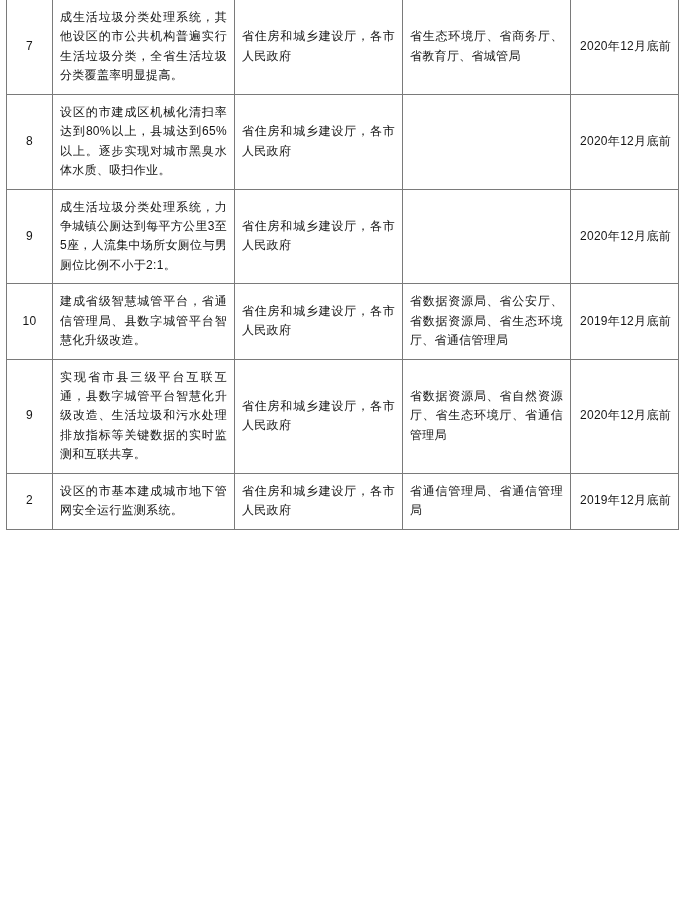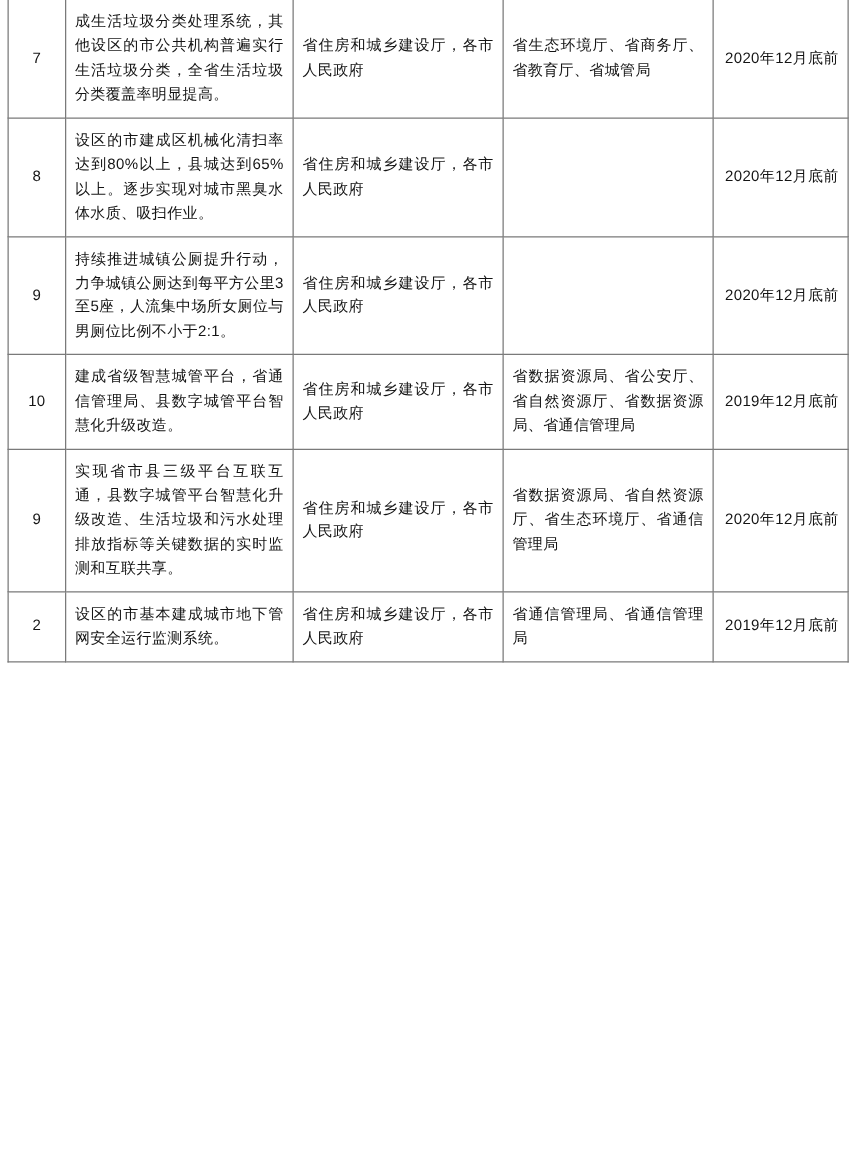--- a/index.html
+++ b/index.html
@@ -91,30 +91,30 @@
       </tr>
       <tr>
         <td class="index-cell">8</td>
         <td class="task-cell">设区的市建成区机械化清扫率达到80%以上，县城达到65%以上。逐步实现对城市黑臭水体水质、吸扫作业。</td>
         <td class="lead-cell">省住房和城乡建设厅，各市人民政府</td>
         <td class="support-cell"></td>
         <td class="deadline-cell">2020年12月底前</td>
       </tr>
       <tr>
         <td class="index-cell">9</td>
-        <td class="task-cell">持续推进城镇公厕提升行动，力争城镇公厕达到每平方公里3至5座，人流集中场所女厕位与男厕位比例不小于2:1。</td>
+        <td class="task-cell">成生活垃圾分类处理系统，力争城镇公厕达到每平方公里3至5座，人流集中场所女厕位与男厕位比例不小于2:1。</td>
         <td class="lead-cell">省住房和城乡建设厅，各市人民政府</td>
         <td class="support-cell"></td>
         <td class="deadline-cell">2020年12月底前</td>
       </tr>
       <tr>
         <td class="index-cell">10</td>
         <td class="task-cell">建成省级智慧城管平台，省通信管理局、县数字城管平台智慧化升级改造。</td>
         <td class="lead-cell">省住房和城乡建设厅，各市人民政府</td>
-        <td class="support-cell">省数据资源局、省公安厅、省自然资源厅、省数据资源局、省通信管理局</td>
+        <td class="support-cell">省数据资源局、省公安厅、省数据资源局、省生态环境厅、省通信管理局</td>
         <td class="deadline-cell">2019年12月底前</td>
       </tr>
       <tr>
         <td class="index-cell">9</td>
         <td class="task-cell">实现省市县三级平台互联互通，县数字城管平台智慧化升级改造、生活垃圾和污水处理排放指标等关键数据的实时监测和互联共享。</td>
         <td class="lead-cell">省住房和城乡建设厅，各市人民政府</td>
         <td class="support-cell">省数据资源局、省自然资源厅、省生态环境厅、省通信管理局</td>
         <td class="deadline-cell">2020年12月底前</td>
       </tr>
       <tr>

